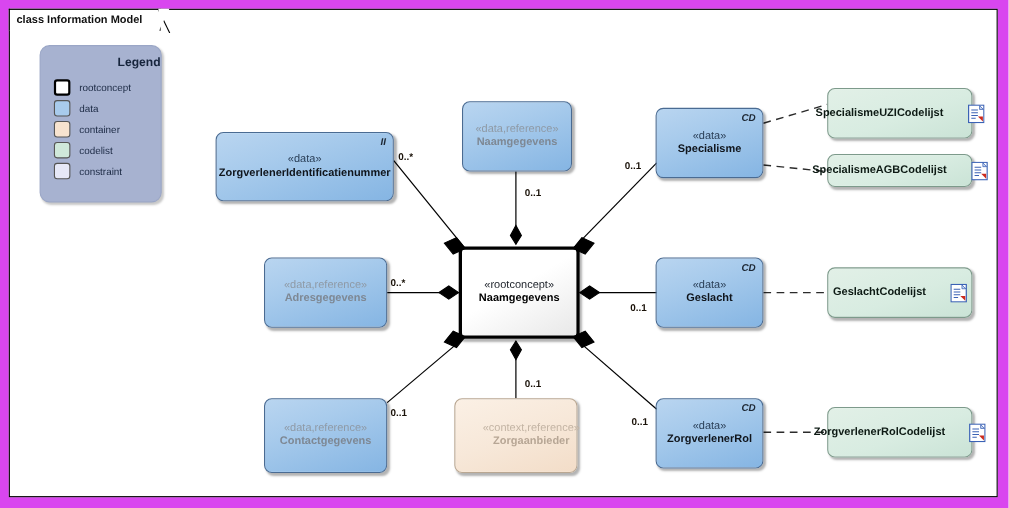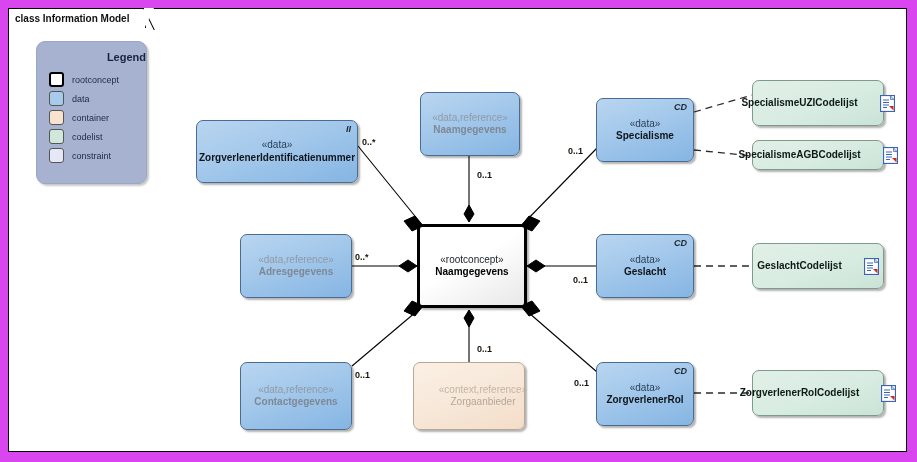--- a/index.html
+++ b/index.html
@@ -34,21 +34,21 @@
   .data .nm{color:#10151c;}
 
   
   .dim .stereo{color:#8f9aa6;font-weight:normal;}
   .dim .nm{color:#7e8894;font-weight:bold;}
 
   
   .container-node{border:1px solid #b9a792;
         background:linear-gradient(160deg,#fbf0e5 0%,#f7e8d9 50%,#f3ddc8 100%);}
   .container-node .stereo{color:#c3b4a4;}
-  .container-node .nm{color:#b7a695;font-weight:normal;text-align:center;}
+  .container-node .nm{color:#b7a695;font-weight:bold;text-align:center;}
 
   
   .rootconcept{border:3px solid #000;border-radius:5px;
         background:linear-gradient(150deg,#ffffff 0%,#ffffff 45%,#e8e8e8 100%);}
   .rootconcept .stereo{color:#1a1f27;font-size:10px;}
   .rootconcept .nm{color:#000;font-size:10px;font-weight:bold;}
 
   
   .codelist{border:1px solid #7d9a8b;border-radius:7px;
         background:linear-gradient(160deg,#e2f0e7 0%,#d8ece1 55%,#cae3d6 100%);

